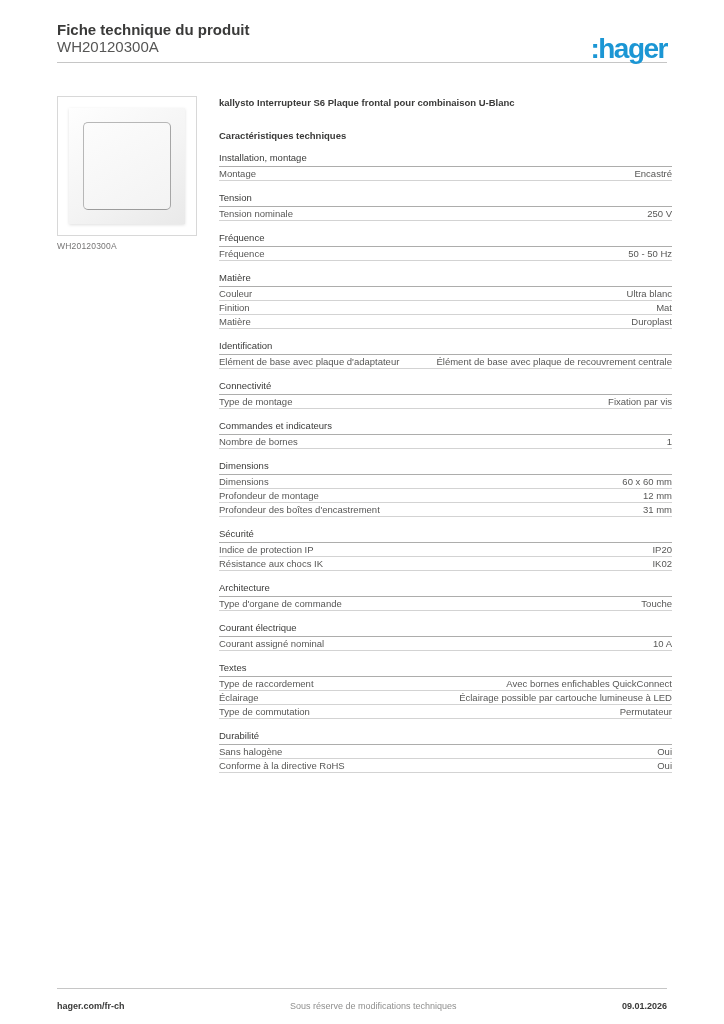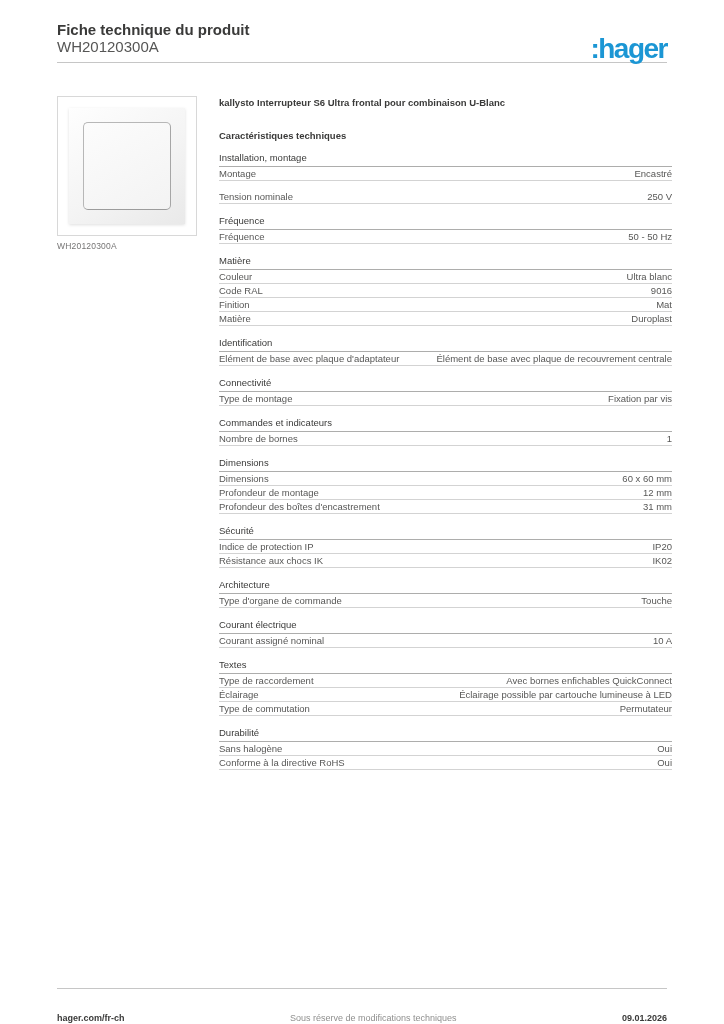--- a/index.html
+++ b/index.html
@@ -121,21 +121,21 @@
   .spec-row .label { text-align: left; padding-right: 10px; }
   .spec-row .value { text-align: right; white-space: nowrap; }
 
   
   .page-footer {
     position: absolute;
     left: 57px;
     right: 57px;
     top: 988px;
     border-top: 1px solid #c6c6c6;
-    padding-top: 24px;
+    padding-top: 12px;
     display: flex;
     justify-content: space-between;
     align-items: baseline;
   }
   .f-left  { font-size: 9px; font-weight: bold; color: #3a3a39; text-decoration: none; }
   .f-center{ font-size: 9px; color: #8f8f8e; }
   .f-right { font-size: 9px; font-weight: bold; color: #3a3a39; }
 </style>
 </head>
 <body>
@@ -153,52 +153,49 @@
     <div class="product-figure">
       <div class="img-box">
         <div class="plate">
           <div class="key"></div>
         </div>
       </div>
       <div class="img-caption">WH20120300A</div>
     </div>
 
     <div class="specs">
-      <div class="product-title">kallysto Interrupteur S6 Ultra frontal pour combinaison U-Blanc</div>
+      <div class="product-title">kallysto Interrupteur S6 Plaque frontal pour combinaison U-Blanc</div>
       <div class="specs-heading">Caractéristiques techniques</div>
       <div id="sections">
           <div class="section">
             <div class="section-title">Installation, montage</div>
             <div class="spec-row">
               <span class="label">Montage</span>
               <span class="value">Encastré</span>
             </div>
           </div>
           <div class="section">
+            <div class="section-title">Tension</div>
             <div class="spec-row">
               <span class="label">Tension nominale</span>
               <span class="value">250 V</span>
             </div>
           </div>
           <div class="section">
             <div class="section-title">Fréquence</div>
             <div class="spec-row">
               <span class="label">Fréquence</span>
               <span class="value">50 - 50 Hz</span>
             </div>
           </div>
           <div class="section">
             <div class="section-title">Matière</div>
             <div class="spec-row">
               <span class="label">Couleur</span>
               <span class="value">Ultra blanc</span>
-            </div>
-            <div class="spec-row">
-              <span class="label">Code RAL</span>
-              <span class="value">9016</span>
             </div>
             <div class="spec-row">
               <span class="label">Finition</span>
               <span class="value">Mat</span>
             </div>
             <div class="spec-row">
               <span class="label">Matière</span>
               <span class="value">Duroplast</span>
             </div>
           </div>

